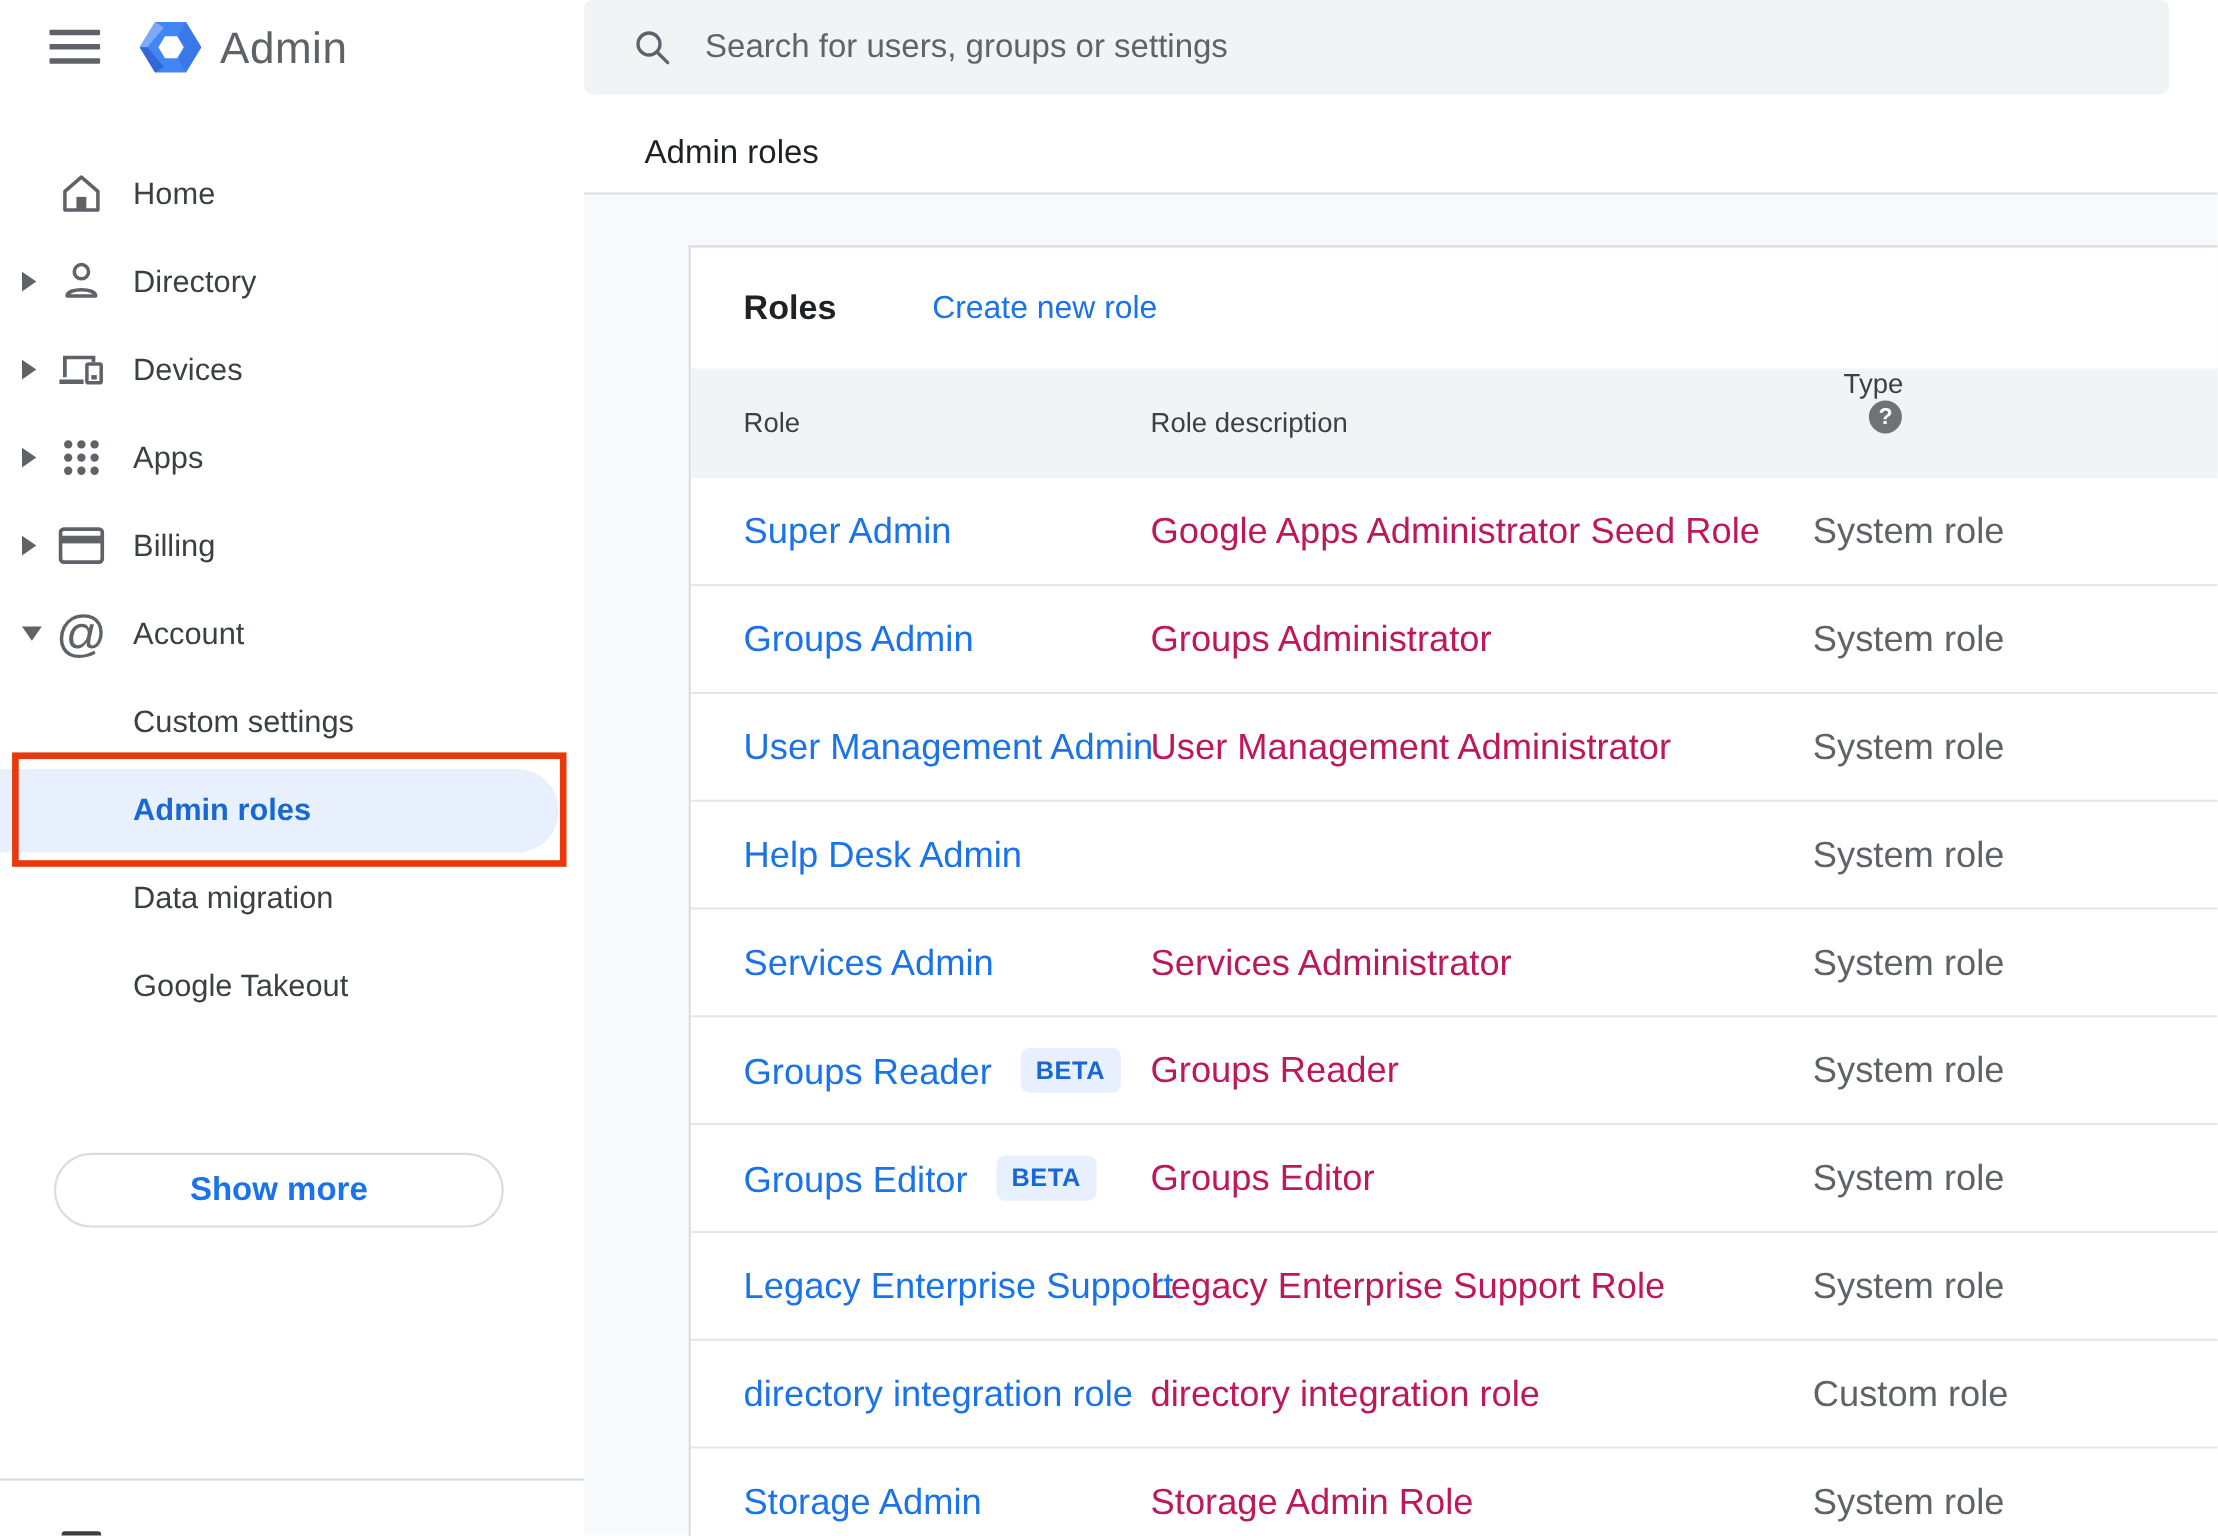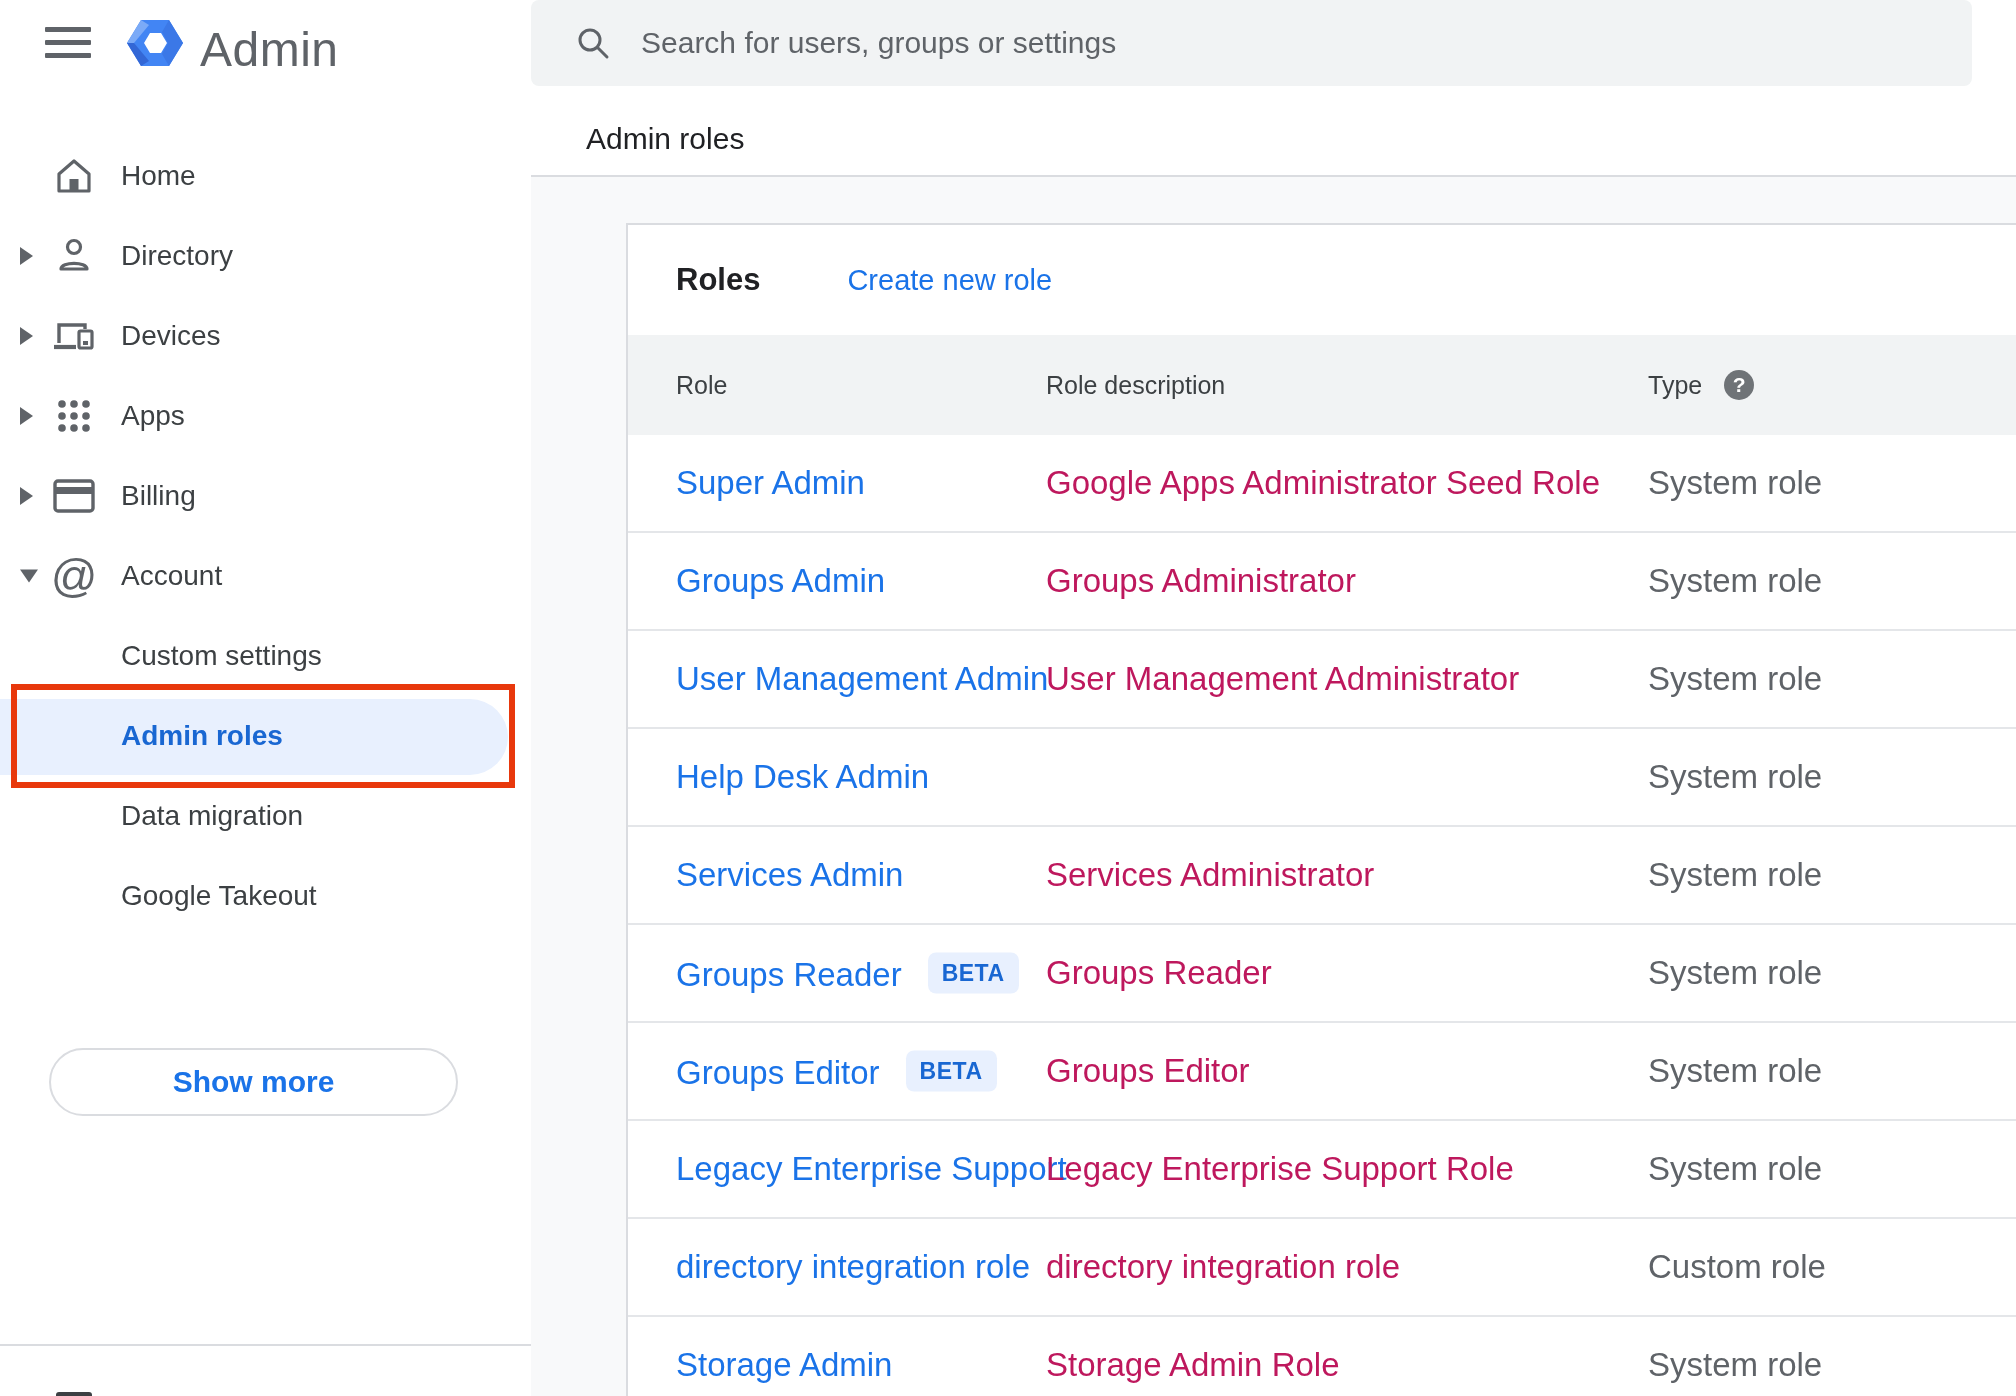--- a/index.html
+++ b/index.html
@@ -9,21 +9,21 @@
     -webkit-font-smoothing:antialiased;
   }
   .app{position:absolute;inset:0;}
 
   
   .sidebar{position:absolute;left:0;top:0;width:531px;height:1396px;background:#fff;z-index:5;}
   .side-header{position:absolute;left:0;top:0;width:531px;height:90px;}
   .hamburger{position:absolute;left:45px;top:27px;width:46px;height:31px;background:none;border:none;padding:0;cursor:pointer;}
   .hamburger span{display:block;width:46px;height:5px;background:#5F6368;border-radius:1px;margin-bottom:8px;}
   .logo{position:absolute;left:127px;top:14px;width:56px;height:58px;}
-  .logo-text{position:absolute;left:200px;top:22px;font-size:48px;color:#5F6368;letter-spacing:.5px;}
+  .logo-text{position:absolute;left:200px;top:22px;font-size:40px;color:#5F6368;letter-spacing:.5px;}
 
   #side-items{position:absolute;left:0;top:136px;width:531px;}
   .side-item{position:relative;height:80px;cursor:pointer;}
   .side-item .label{position:absolute;left:121px;top:50%;transform:translateY(-50%);
     font-size:28px;color:#3C4043;white-space:nowrap;z-index:3;}
   .side-item.active .label{color:#1967D2;font-weight:bold;}
   .side-item .icon{position:absolute;left:52px;top:50%;transform:translateY(-50%);
     width:44px;height:44px;display:flex;align-items:center;justify-content:center;color:#5F6368;z-index:3;}
   .side-item .icon svg{display:block;}
   .at-glyph{font-size:46px;color:#5F6368;line-height:44px;}
@@ -60,21 +60,21 @@
   .card{position:absolute;left:95px;top:223px;right:-4px;bottom:-4px;background:#fff;
     border:2px solid #DADCE0;box-sizing:border-box;}
   .card-head{position:absolute;left:0;top:0;right:0;height:110px;display:flex;align-items:center;}
   .card-title{margin:0 15px 0 48px;font-size:31px;font-weight:bold;color:#202124;}
   .create-link{margin-left:72px;font-size:29px;color:#1A73E8;text-decoration:none;cursor:pointer;}
   .thead{position:absolute;left:0;top:110px;right:0;height:100px;background:#F1F3F4;}
   .thead span.hc{position:absolute;top:50%;transform:translateY(-50%);font-size:25px;color:#3C4043;}
   .c1{left:48px;}
   .c2{left:418px;}
   .c3{left:1020px;}
-  .thead .c3wrap{position:absolute;left:1020px;top:0;height:100%;display:flex;align-items:center;}
+  .thead .c3wrap{position:absolute;left:1048px;top:0;height:100%;display:flex;align-items:center;flex-direction:column;}
   .thead .c3wrap .hc3{font-size:25px;color:#3C4043;}
   .help{width:30px;height:30px;margin-left:22px;border-radius:50%;background:#6F7377;color:#fff;
     font-size:21px;font-weight:bold;display:flex;align-items:center;justify-content:center;cursor:pointer;}
   #rows{position:absolute;left:0;top:210px;right:0;bottom:0;overflow:hidden;}
   .trow{position:relative;height:96px;border-bottom:2px solid #E4E6E9;background:#fff;}
   .trow .cell{position:absolute;top:50%;transform:translateY(-50%);font-size:33px;white-space:nowrap;}
   .trow .cell.c1{display:flex;align-items:flex-end;}
   .rlink{color:#1A73E8;text-decoration:none;cursor:pointer;}
   .desc{color:#be185d;}
   .type{color:#5F6368;}

